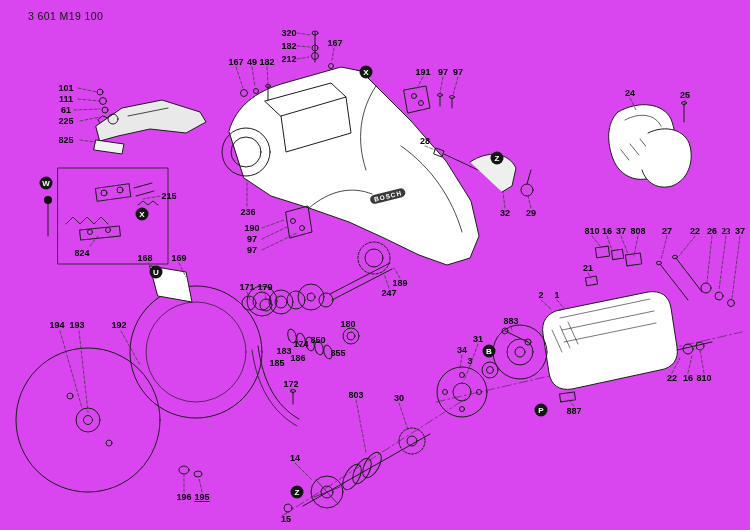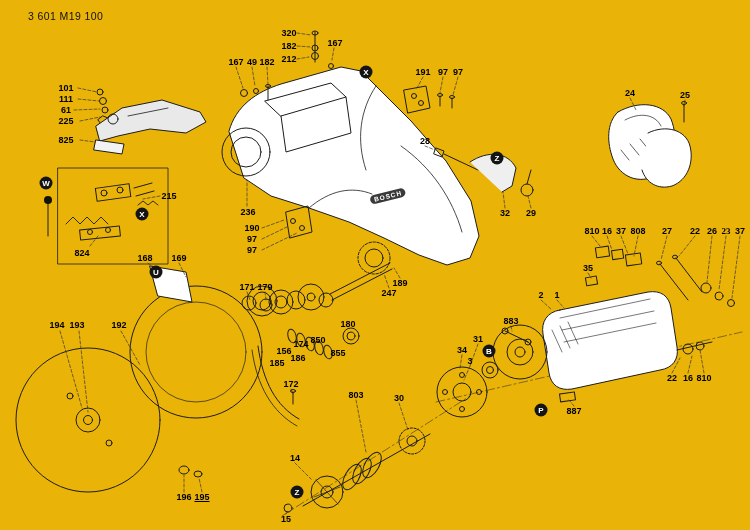--- a/index.html
+++ b/index.html
@@ -1,19 +1,19 @@
 <!DOCTYPE html>
 <html><head>
 <meta charset="utf-8">
 <title>Exploded Parts Diagram</title>
 <style>
   * { margin:0; padding:0; box-sizing:border-box; }
   html,body { background:#fff; }
   body { font-family:"Liberation Sans", sans-serif; }
-  .sheet { position:relative; width:750px; height:530px; background:#eab308; overflow:hidden; }
+  .sheet { position:relative; width:750px; height:530px; background:#d946ef; overflow:hidden; }
   .art { position:absolute; left:0; top:0; }
 
   
   .hdr { position:absolute; left:28px; top:10px; color:#111; }
   .pn { font-size:10.5px; letter-spacing:.4px; }
   .hdr-row { display:flex; align-items:stretch; margin-top:3px; }
   .issue-date-wrap { display:flex; border:1px solid #111; }
   .issue-cell { display:flex; flex-direction:column; justify-content:center; padding:1px 4px; border-right:1px solid #111; font-size:6.5px; line-height:1.25; }
   .date-cell { display:flex; align-items:center; padding:1px 6px; font-size:9.5px; }
   .fig-cell { display:flex; align-items:center; margin-left:4px; border:2px solid #000; padding:1px 7px; font-size:11px; font-weight:bold; }
@@ -302,21 +302,21 @@
       <div class="plabel" style="left: 252px; top: 250px;">97</div>
       <div class="plabel" style="left: 145px; top: 258px;">168</div>
       <div class="plabel" style="left: 179px; top: 258px;">169</div>
       <div class="plabel" style="left: 247px; top: 287px;">171</div>
       <div class="plabel" style="left: 265px; top: 287px;">179</div>
       <div class="plabel" style="left: 400px; top: 283px;">189</div>
       <div class="plabel" style="left: 389px; top: 293px;">247</div>
       <div class="plabel" style="left: 348px; top: 324px;">180</div>
       <div class="plabel" style="left: 318px; top: 340px;">850</div>
       <div class="plabel" style="left: 301px; top: 344px;">174</div>
-      <div class="plabel" style="left: 284px; top: 351px;">156</div>
+      <div class="plabel" style="left: 284px; top: 351px;">183</div>
       <div class="plabel" style="left: 338px; top: 353px;">855</div>
       <div class="plabel" style="left: 298px; top: 358px;">186</div>
       <div class="plabel" style="left: 277px; top: 363px;">185</div>
       <div class="plabel" style="left: 57px; top: 325px;">194</div>
       <div class="plabel" style="left: 77px; top: 325px;">193</div>
       <div class="plabel" style="left: 119px; top: 325px;">192</div>
       <div class="plabel" style="left: 291px; top: 384px;">172</div>
       <div class="plabel" style="left: 356px; top: 395px;">803</div>
       <div class="plabel" style="left: 399px; top: 398px;">30</div>
       <div class="plabel" style="left: 295px; top: 458px;">14</div>
@@ -325,21 +325,21 @@
       <div class="plabel" style="left: 202px; top: 497px; text-decoration: underline;">195</div>
       <div class="plabel" style="left: 592px; top: 231px;">810</div>
       <div class="plabel" style="left: 607px; top: 231px;">16</div>
       <div class="plabel" style="left: 621px; top: 231px;">37</div>
       <div class="plabel" style="left: 638px; top: 231px;">808</div>
       <div class="plabel" style="left: 667px; top: 231px;">27</div>
       <div class="plabel" style="left: 695px; top: 231px;">22</div>
       <div class="plabel" style="left: 712px; top: 231px;">26</div>
       <div class="plabel" style="left: 726px; top: 231px; font-family: Liberation Serif, serif;">23</div>
       <div class="plabel" style="left: 740px; top: 231px;">37</div>
-      <div class="plabel" style="left: 588px; top: 268px;">35</div>
+      <div class="plabel" style="left: 588px; top: 268px;">21</div>
       <div class="plabel" style="left: 541px; top: 295px;">2</div>
       <div class="plabel" style="left: 557px; top: 295px;">1</div>
       <div class="plabel" style="left: 511px; top: 321px;">883</div>
       <div class="plabel" style="left: 478px; top: 339px;">31</div>
       <div class="plabel" style="left: 462px; top: 350px;">34</div>
       <div class="plabel" style="left: 470px; top: 361px;">3</div>
       <div class="plabel" style="left: 574px; top: 411px;">887</div>
       <div class="plabel" style="left: 672px; top: 378px;">22</div>
       <div class="plabel" style="left: 688px; top: 378px;">16</div>
       <div class="plabel" style="left: 704px; top: 378px;">810</div>

